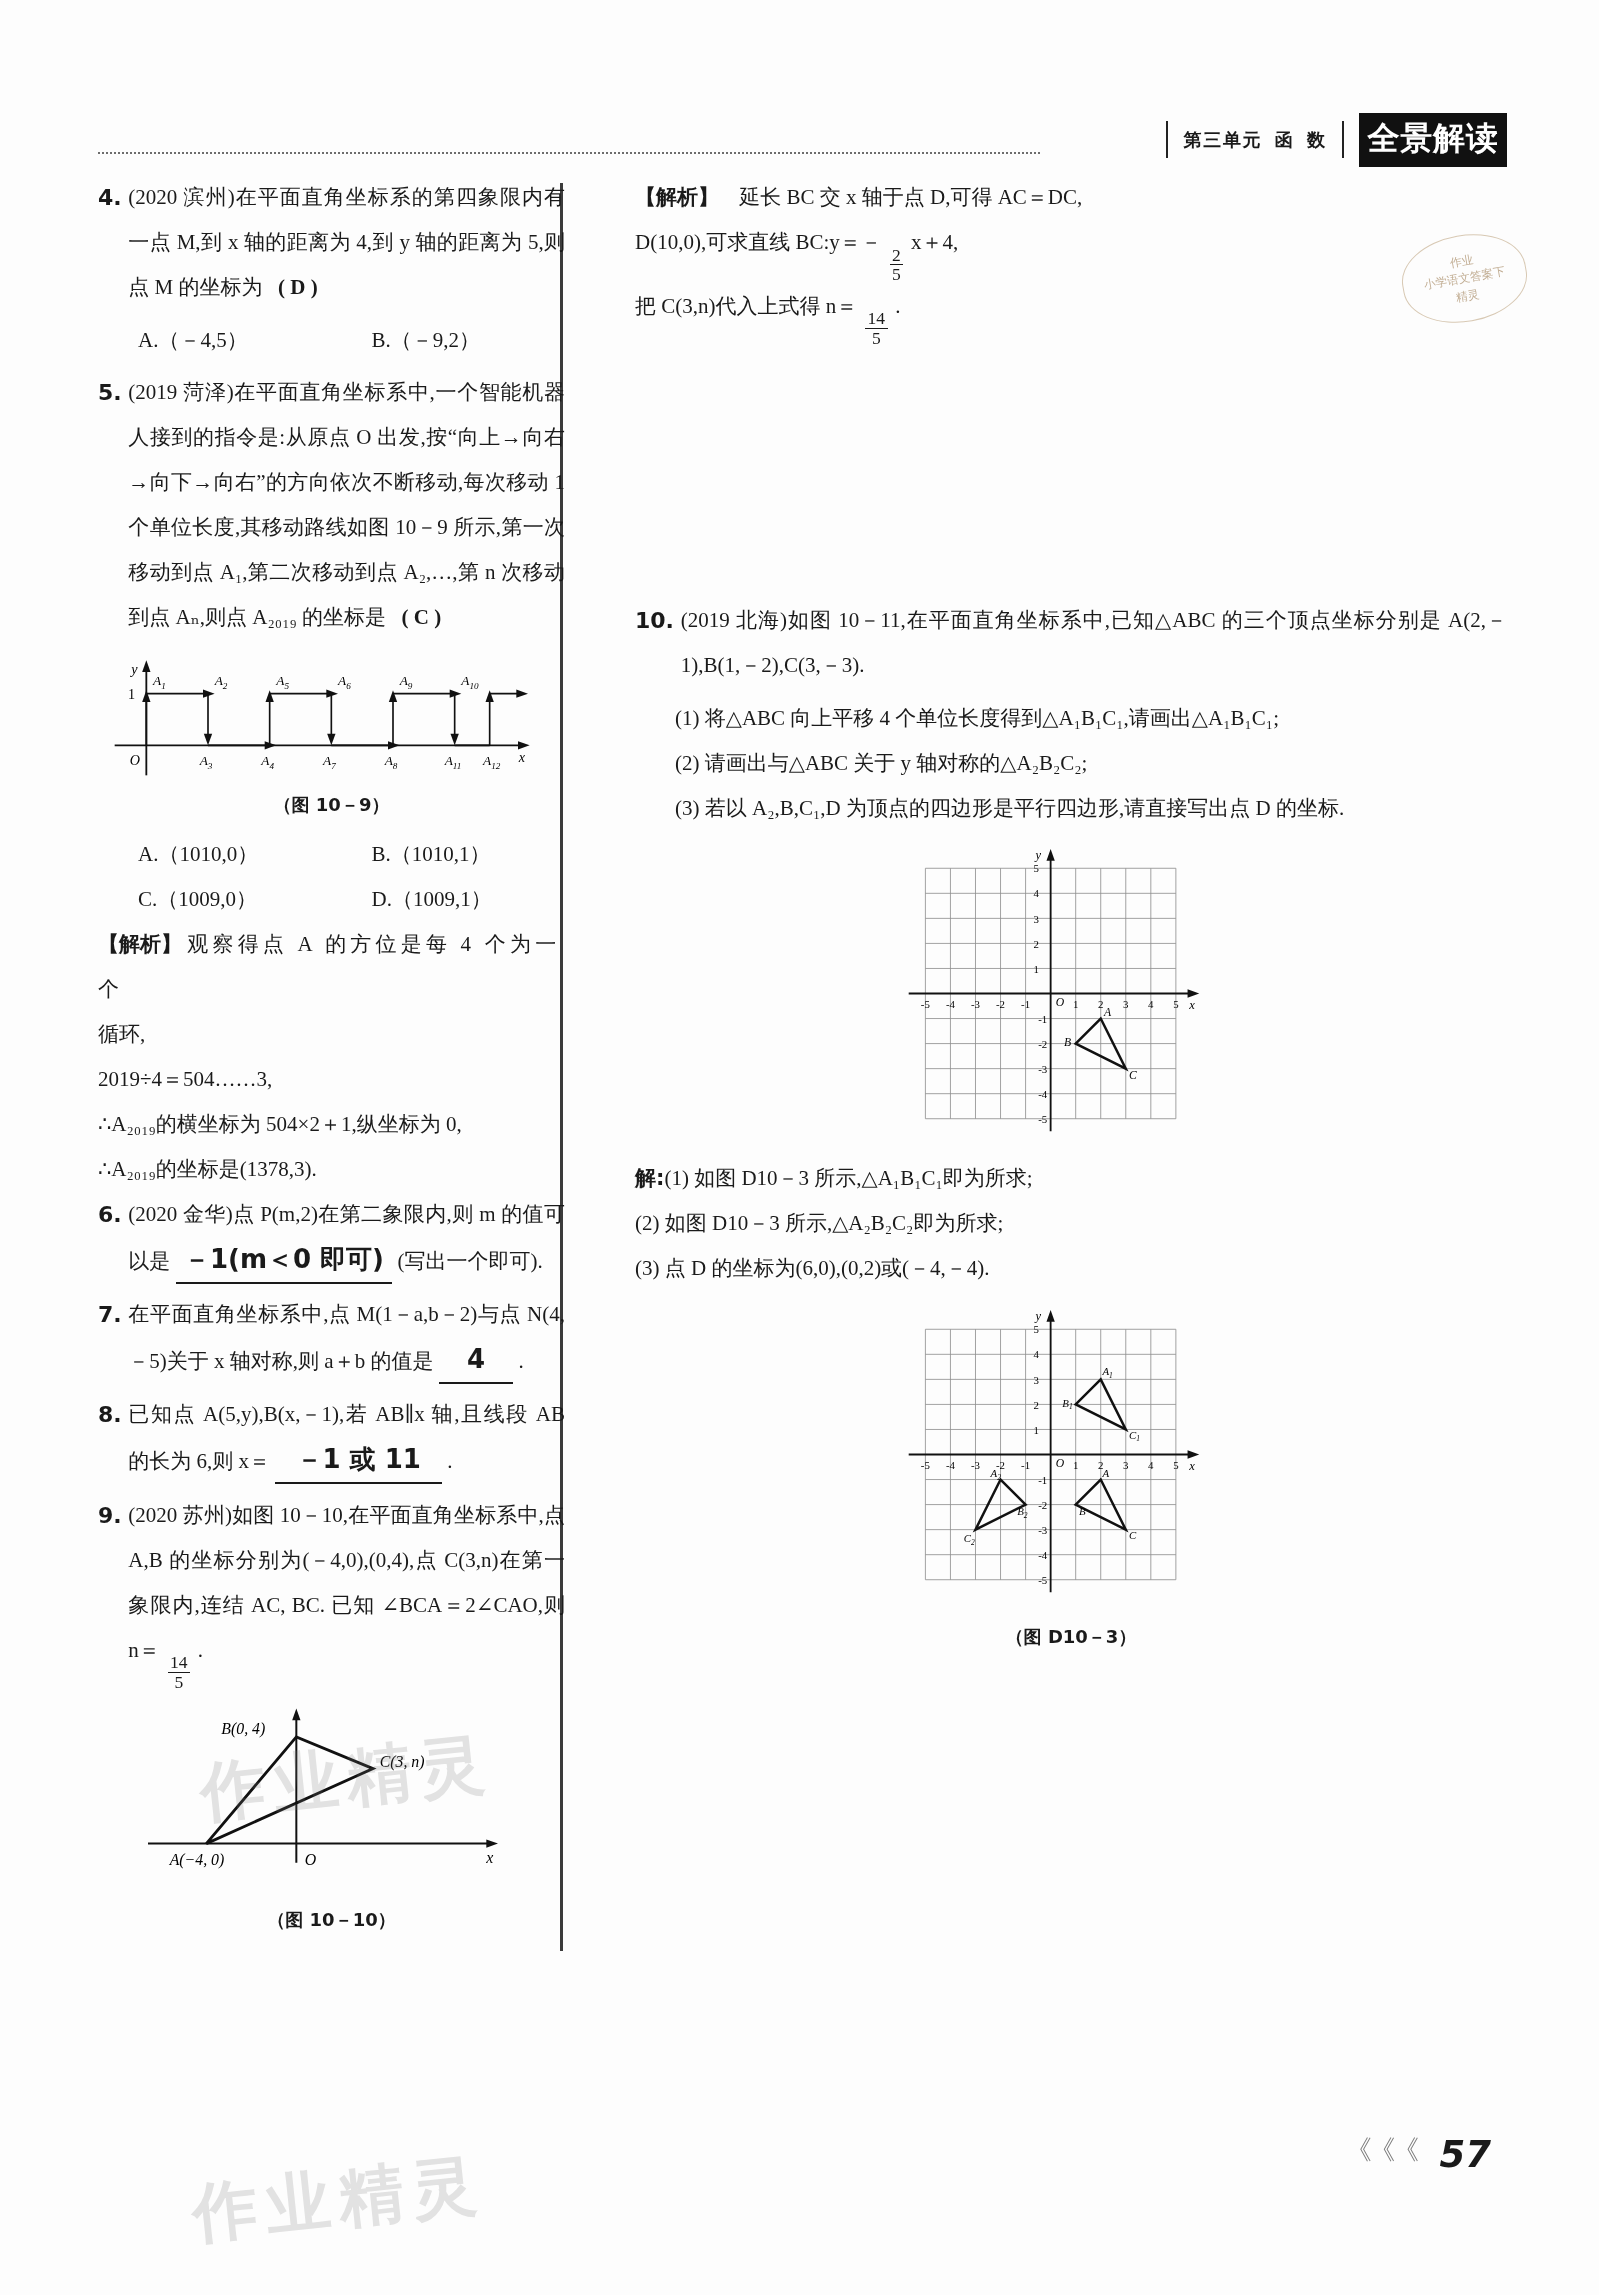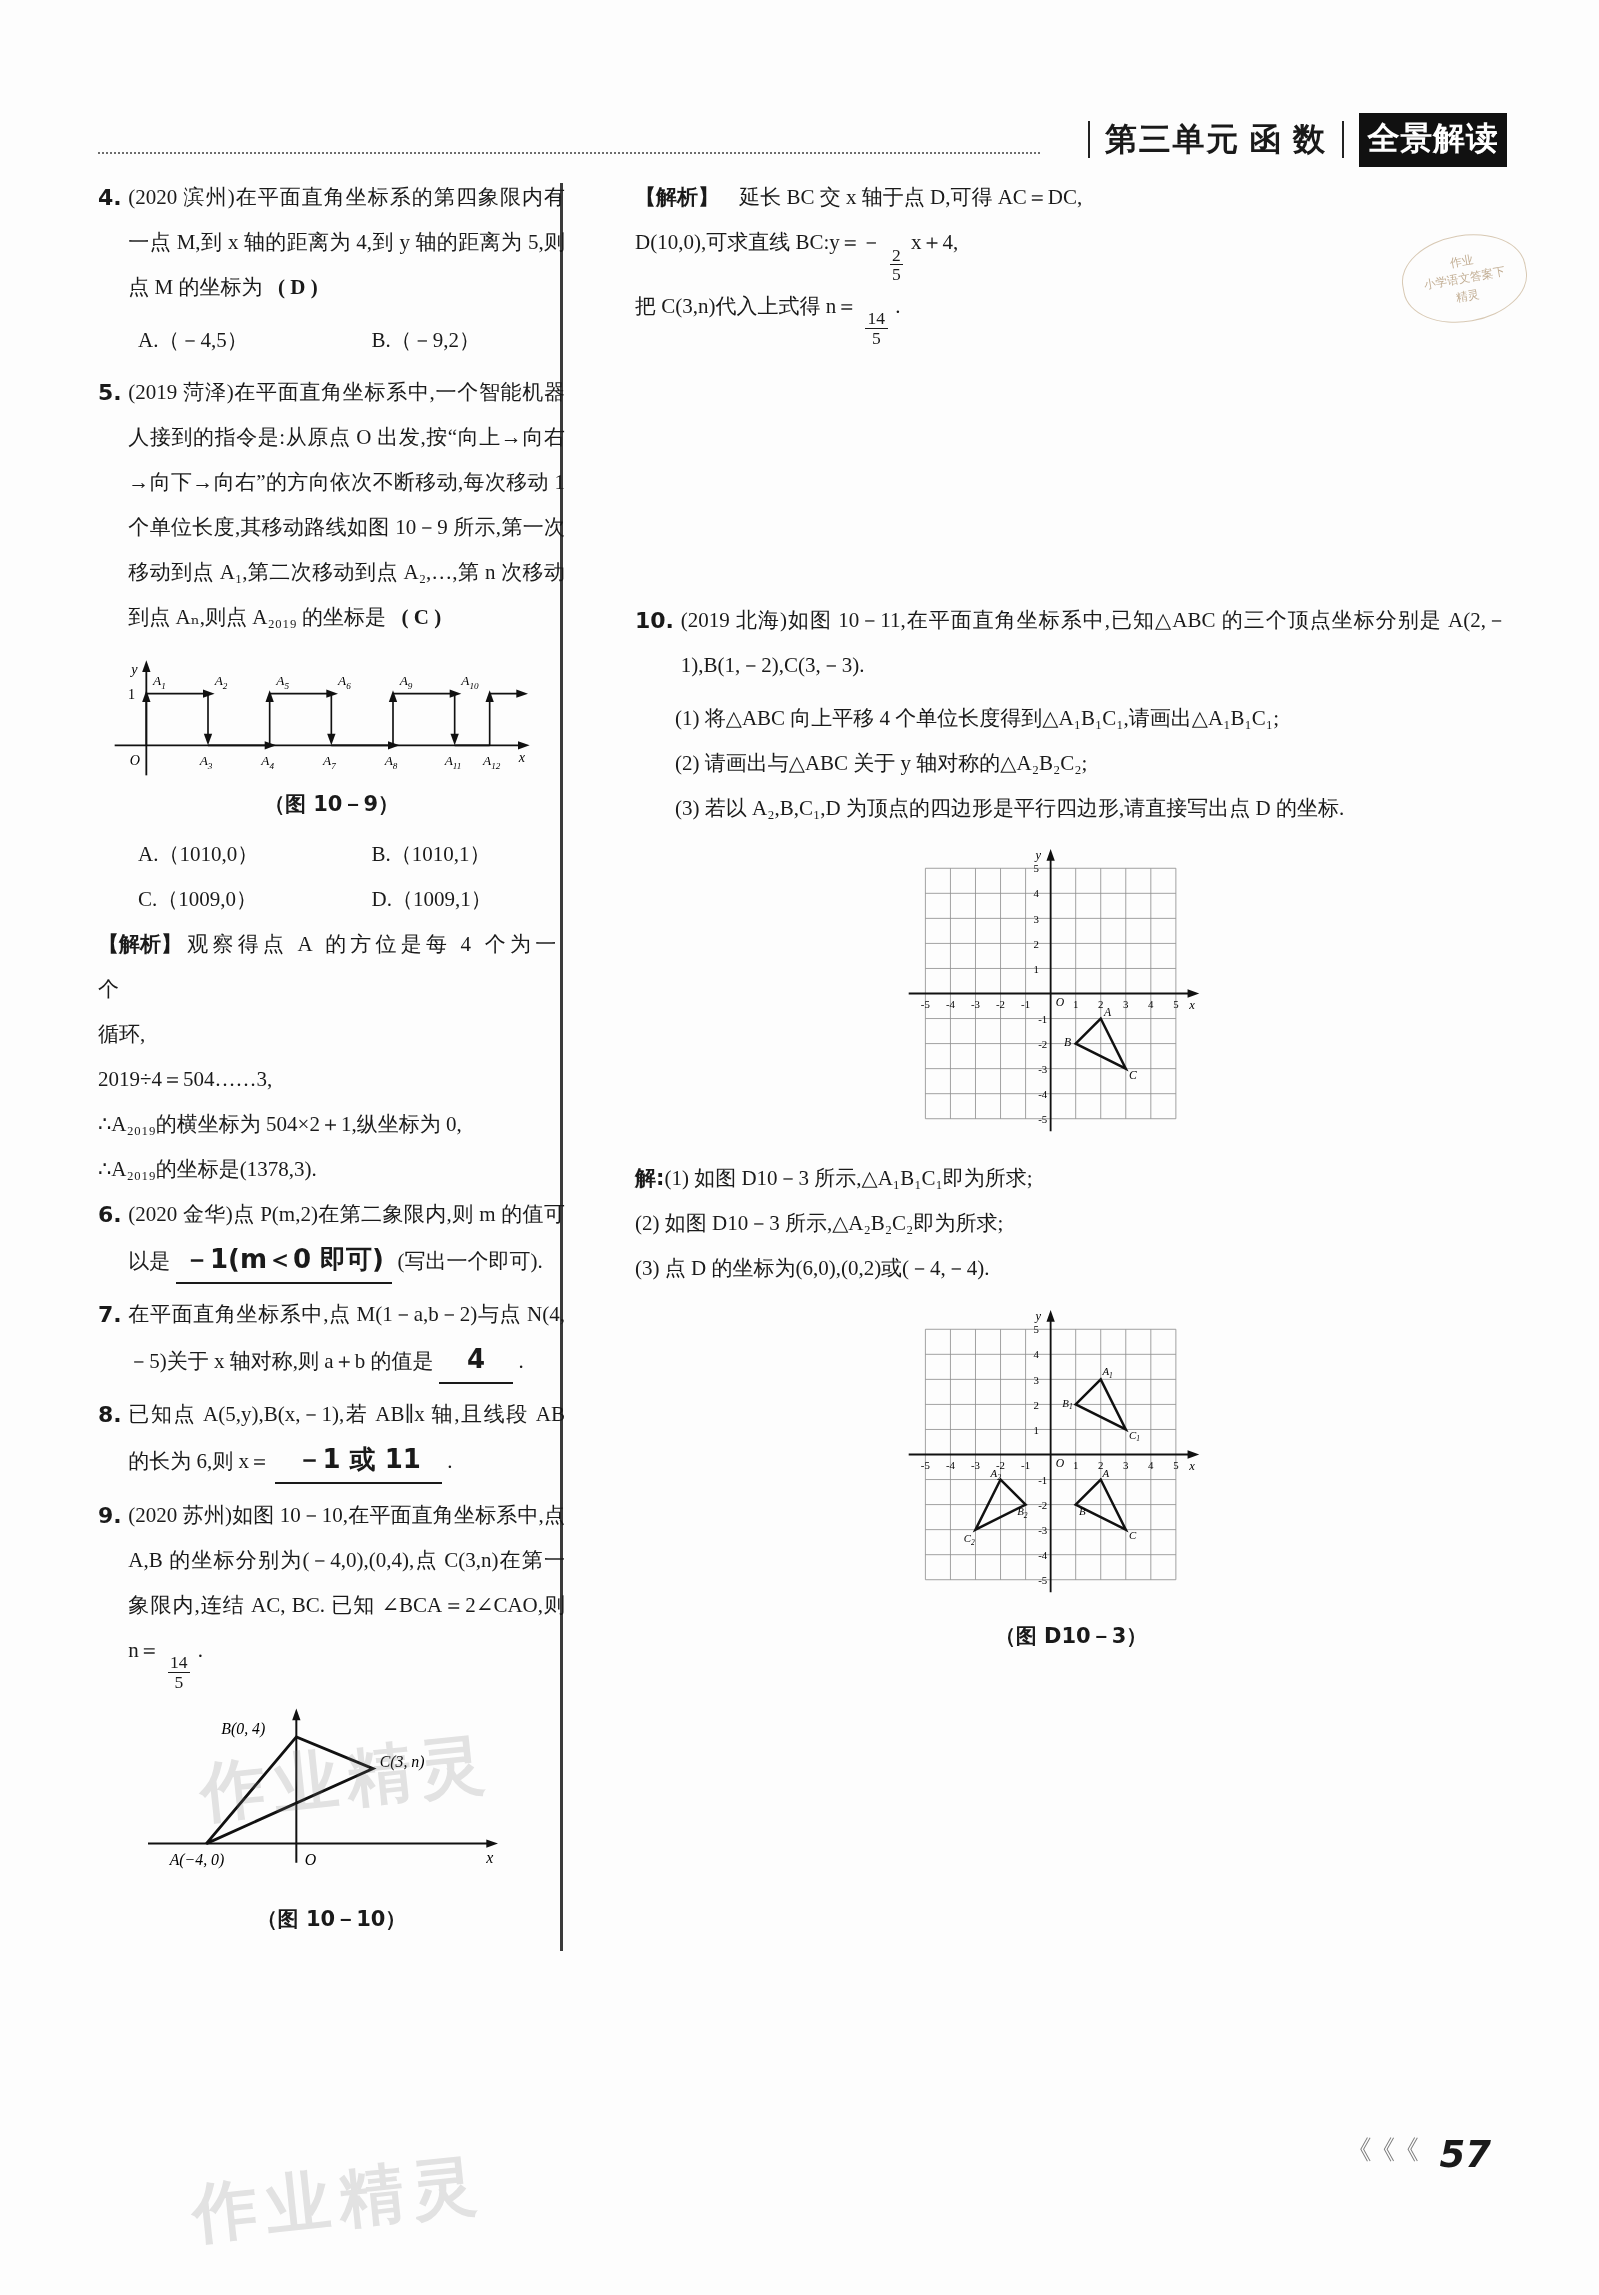--- a/index.html
+++ b/index.html
@@ -8,22 +8,22 @@
     font-family:"Liberation Serif","DejaVu Serif",serif;
     color:#1a1a1a;
   }
   .page{position:absolute;inset:0;background:#fdfdfd;}
 
   
   .header{position:absolute;left:98px;top:117px;width:1409px;height:47px;}
   .hdr-rule{position:absolute;left:0;top:35px;width:942px;border-top:2.5px dotted #6d6d6d;}
   .hdr-bar{position:absolute;right:0;top:0;display:flex;align-items:center;height:45px;}
   .hdr-sep{width:2.5px;height:37px;background:#222;margin:0 15px;}
-  .hdr-title{font-size:32px;font-weight:700;letter-spacing:1.7px;white-space:nowrap;
-    font-family:Liberation Serif, serif;text-align:center;}
+  .hdr-title{font-size:18px;font-weight:700;letter-spacing:1.7px;white-space:nowrap;
+    font-family:Liberation Mono, monospace;text-align:center;}
   .hdr-badge{background:#111;color:#fff;font-size:32px;font-weight:700;
     padding:4.2px 8.3px 5.8px 8.3px;letter-spacing:0.8px;white-space:nowrap;
     font-family:"DejaVu Sans","Liberation Sans",sans-serif;}
 
   
   .col{position:absolute;top:175px;width:467px;font-size:21px;line-height:45px;}
   .col-left{left:98px;}
   .col-right{left:635px;width:872px;}
   .divider{position:absolute;left:560px;top:183px;width:2.5px;height:1768px;background:#3b3b3b;}
 
@@ -37,21 +37,21 @@
   .opts>div{width:50%;}
   .fill{display:inline-block;border-bottom:2.1px solid #1a1a1a;text-align:center;
         font-weight:700;padding:0 8.3px;min-width:33px;
         font-family:"DejaVu Sans","Liberation Sans",sans-serif;font-size:26px;}
   .jx{font-weight:700;font-family:"DejaVu Sans","Liberation Sans",sans-serif;}
   .indent{padding-left:40px;}
   .frac{display:inline-flex;flex-direction:column;vertical-align:-11.7px;
         text-align:center;line-height:1.06;font-size:17.5px;margin:0 2.5px;}
   .frac .num{border-bottom:1.7px solid #1a1a1a;padding:0 2.5px;}
   .frac .den{padding:0 2.5px;}
-  .cap{text-align:center;font-weight:700;font-size:21px;margin-top:5px;
+  .cap{text-align:center;font-weight:700;font-size:18px;margin-top:5px;
        font-family:"DejaVu Sans","Liberation Sans",sans-serif;}
 
   
   .fig109{position:relative;height:125px;margin:11.7px 0 0 0;}
 
   
   .fig1010{position:relative;height:192px;margin-top:8.3px;}
 
   
   .gridfig{display:flex;justify-content:center;margin-top:8.3px;}

